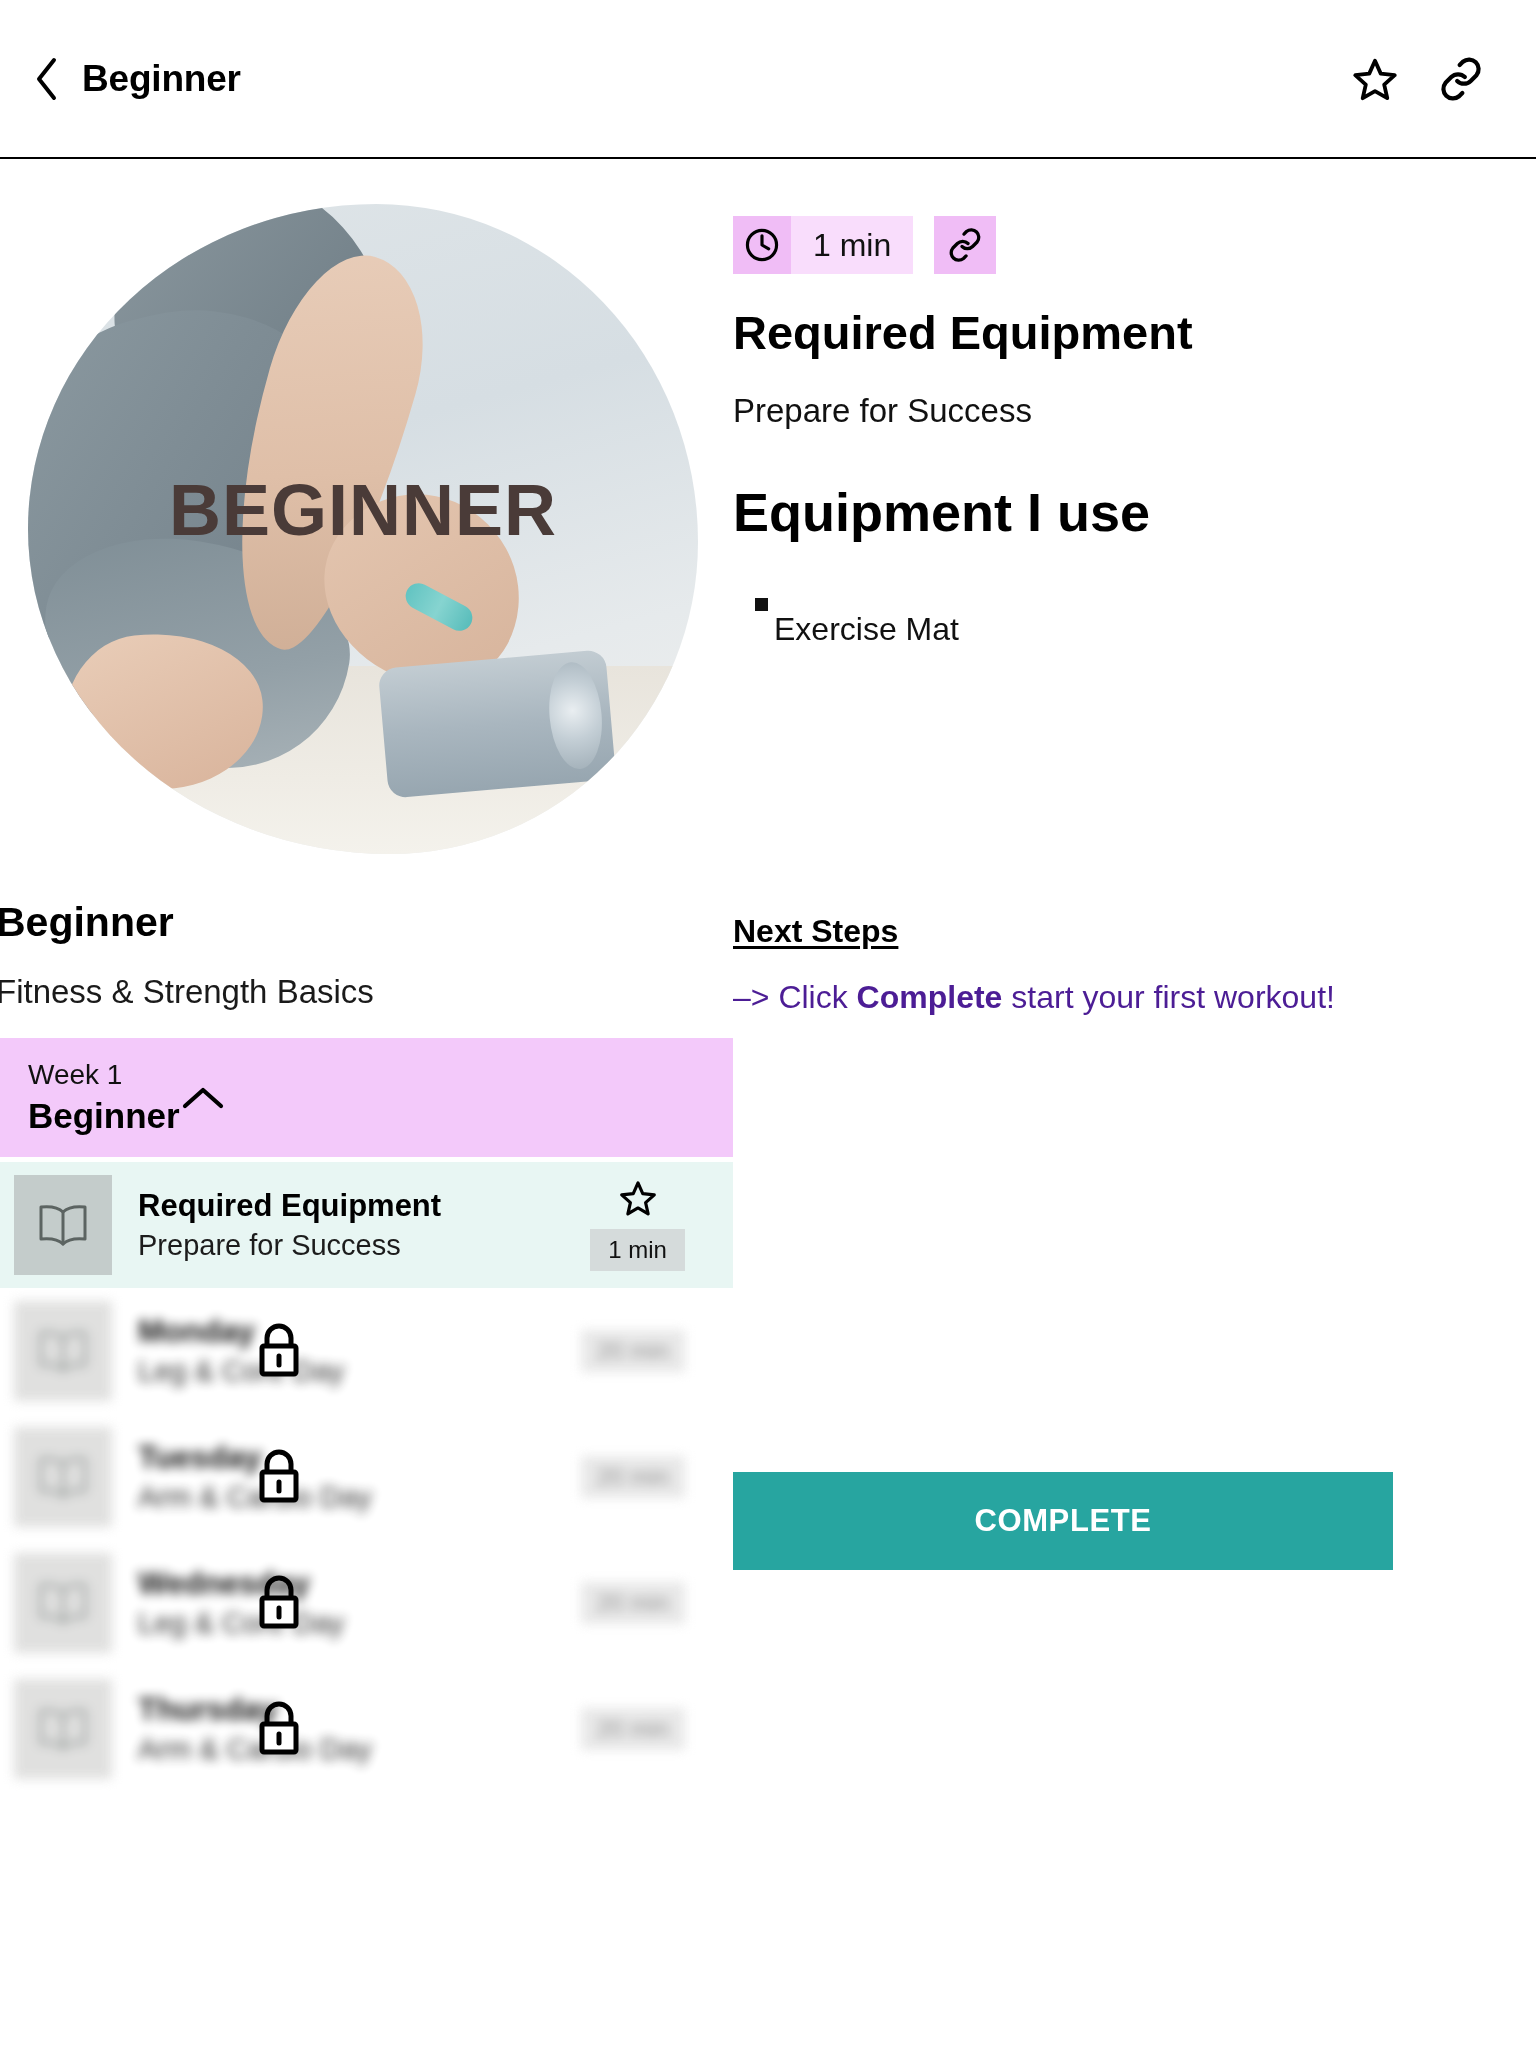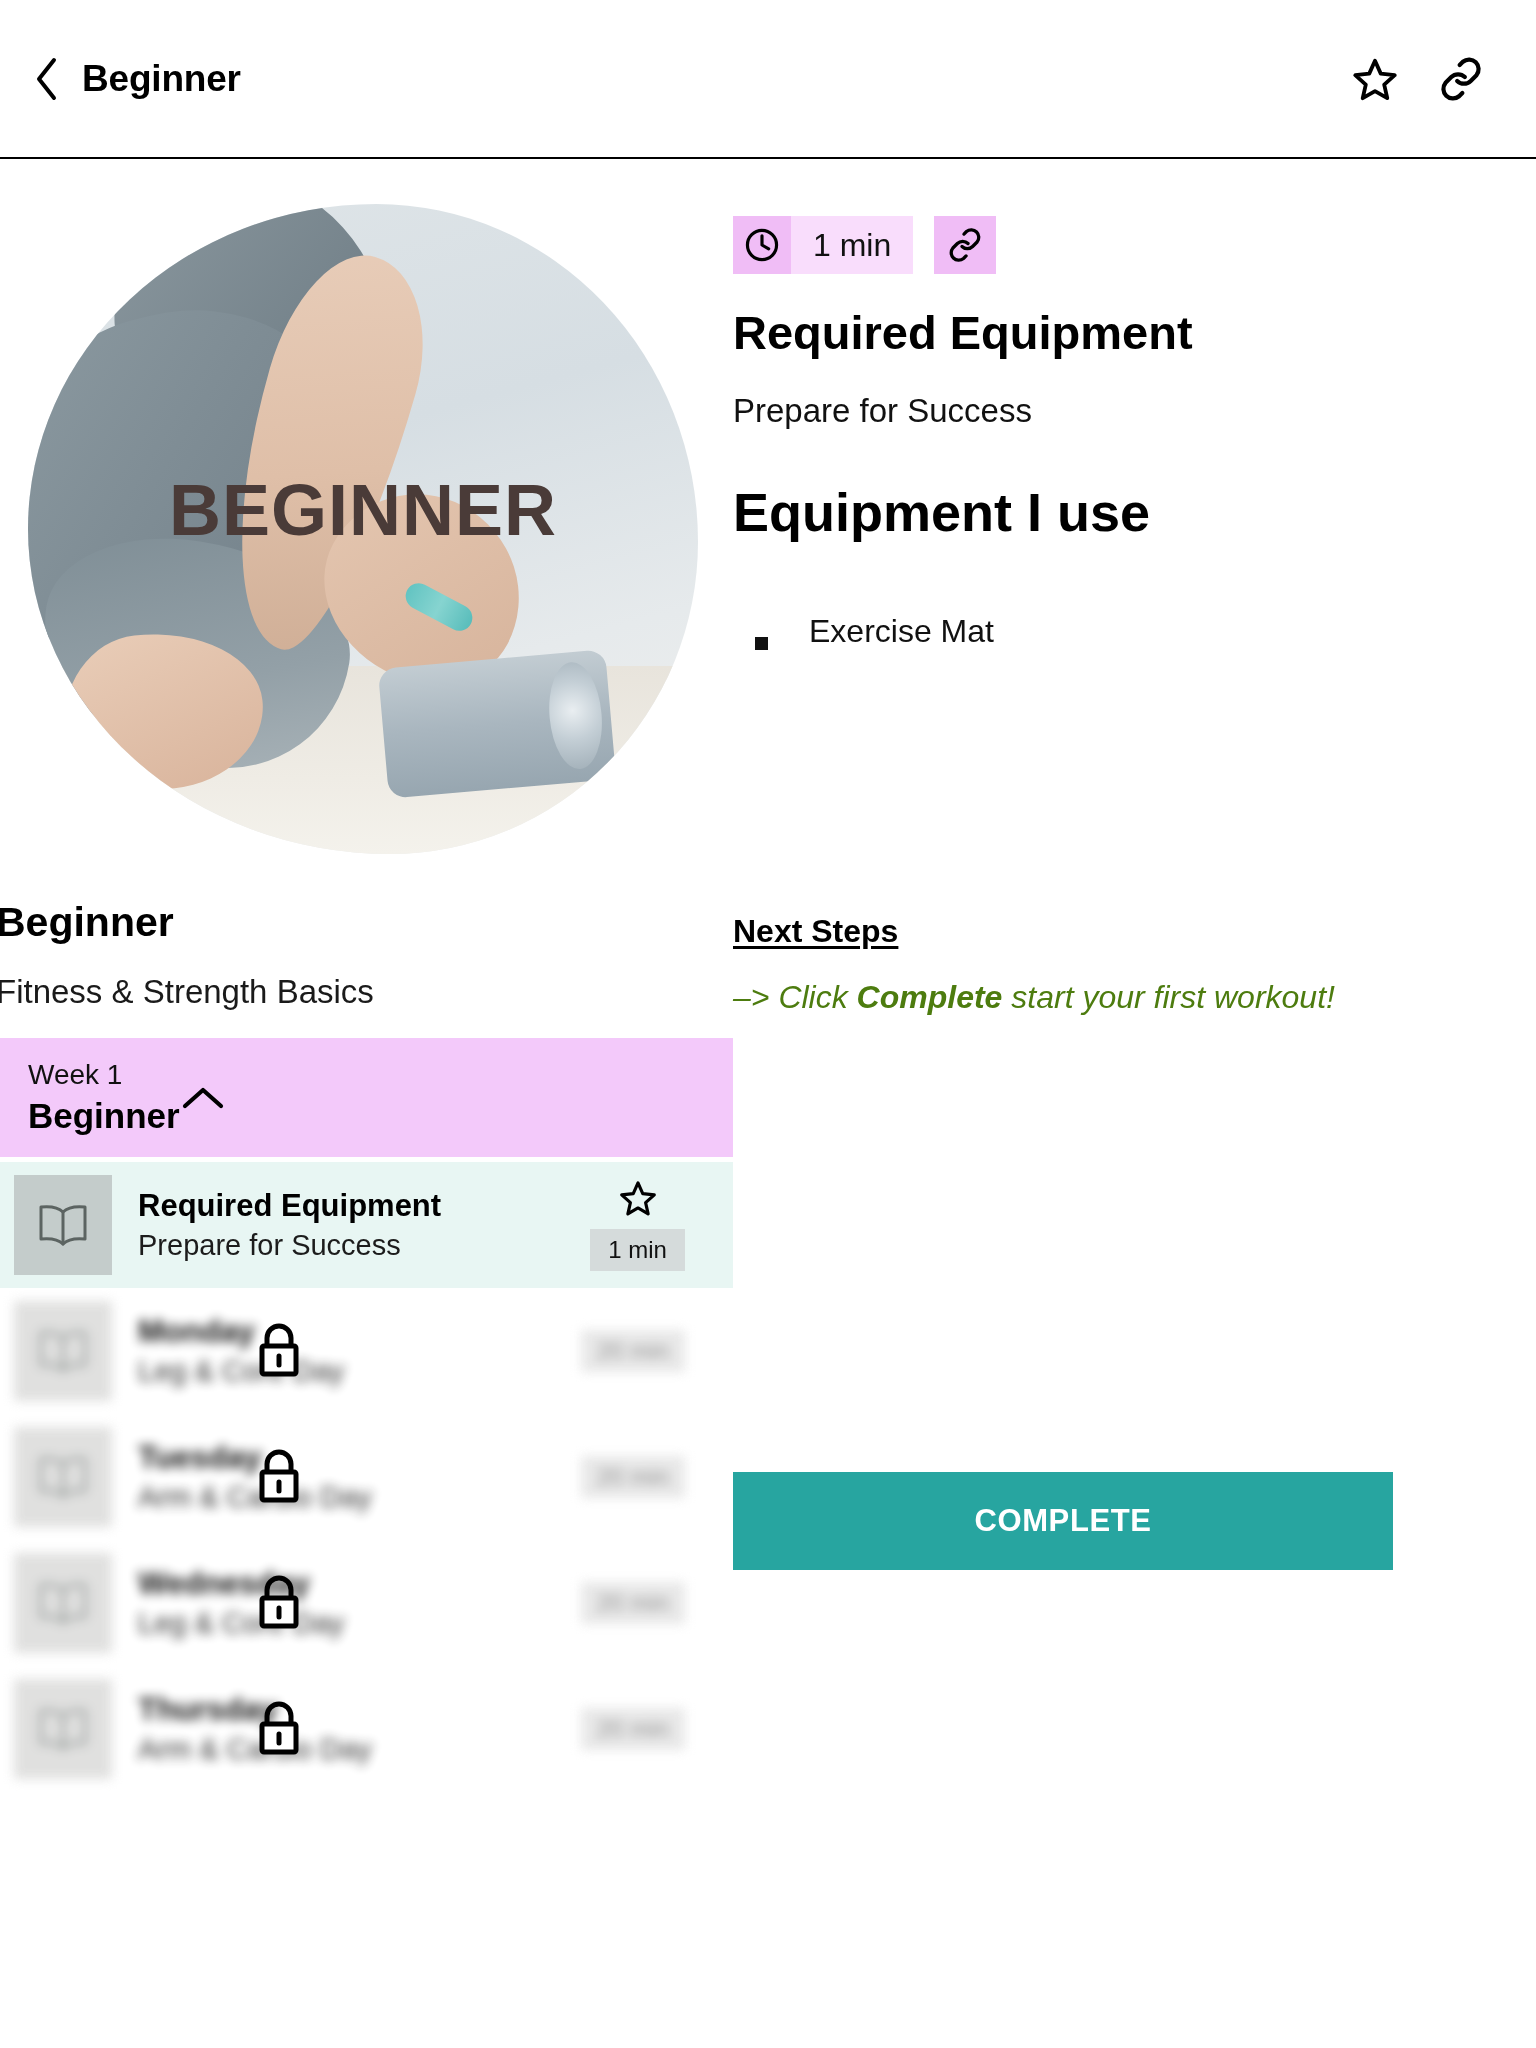--- a/index.html
+++ b/index.html
@@ -184,32 +184,32 @@
     display: flex; align-items: center; justify-content: center;
   }
   .clock-icon { width: 38px; height: 38px; display: block; }
   .link-icon { width: 36px; height: 36px; display: block; }
 
   .r-title { position: absolute; left: 0; top: 144px; font-size: 47px; font-weight: bold; color: #000; }
   .r-sub { position: absolute; left: 0; top: 231px; font-size: 33px; color: #111; }
   .r-h2 { position: absolute; left: 0; top: 320px; font-size: 54px; color: #000; font-weight: bold; }
 
   .eq-list { position: absolute; left: 0; top: 423px; width: 640px; }
-  .eq-item { display: flex; align-items: flex-end; height: 66px; }
+  .eq-item { display: flex; align-items: flex-start; height: 66px; flex-direction: column; }
   .eq-bullet {
     width: 13px; height: 13px; background: #111; margin-left: 22px; margin-top: 14px; flex: none;
   }
   .eq-text { margin-left: 41px; font-size: 32px; color: #111; }
 
   .next-steps {
     position: absolute; left: 0; top: 752px;
     font-size: 32px; font-weight: bold; color: #000;
     text-decoration: underline; text-underline-offset: 4px;
   }
-  .next-line { position: absolute; left: 0; top: 818px; font-size: 32px; color: #4d7c0f; font-style: italic; }
+  .next-line { position: absolute; left: 0; top: 818px; font-size: 32px; color: #4c1d95; }
   .next-line b { font-weight: bold; }
 
   .complete-btn {
     position: absolute; left: 0; top: 1311px;
     width: 660px; height: 98px;
     background: #27a5a0; border: none;
     color: #ffffff; font-size: 31px; font-weight: bold; letter-spacing: .6px;
     display: flex; align-items: center; justify-content: center;
     cursor: pointer;
     font-family: "Liberation Sans", sans-serif;

